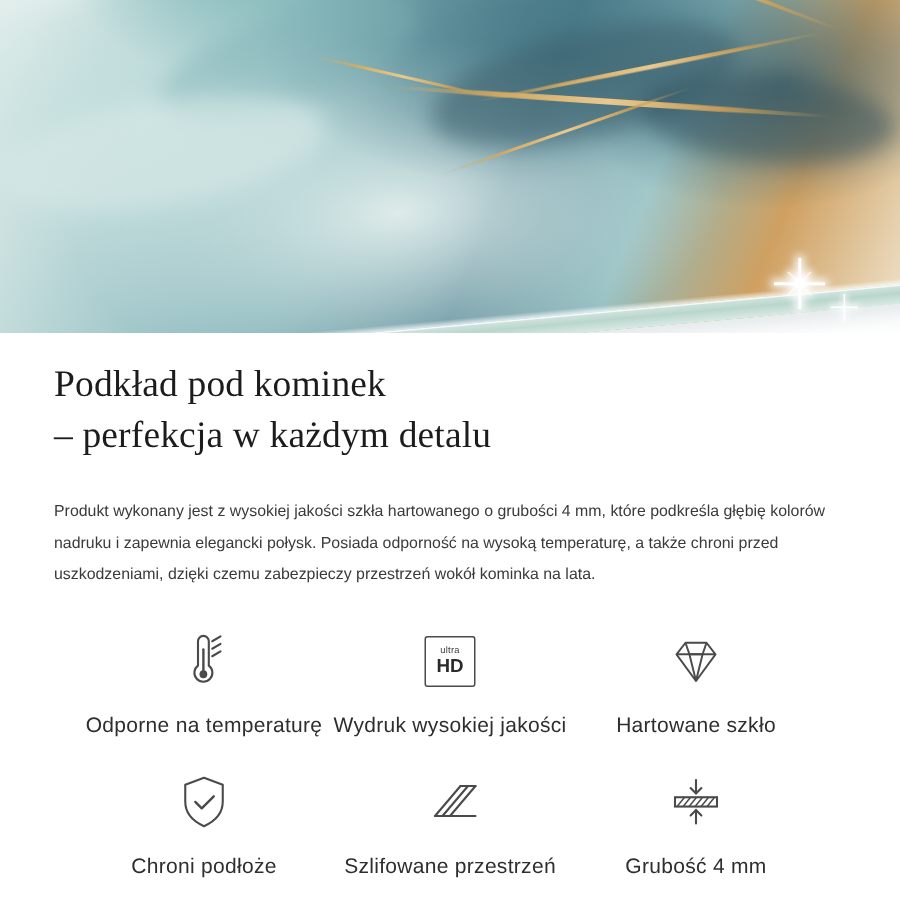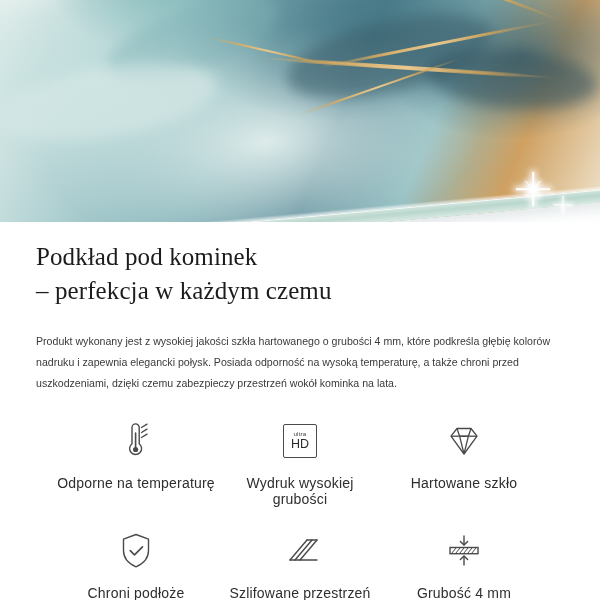--- a/index.html
+++ b/index.html
@@ -210,21 +210,21 @@
     line-height: 1;
   }
   .ultra-hd .u {
     font-size: 6.2px;
     letter-spacing: 0.2px;
     color: #3a3a3a;
     margin-bottom: 1px;
   }
   .ultra-hd .hd {
     font-size: 12.5px;
-    font-weight: normal;
+    font-weight: bold;
     color: #2a2a2a;
   }
 </style>
 </head>
 <body>
 
 <div class="page">
 
   <div class="hero">
     <div class="glass-panel">
@@ -248,21 +248,21 @@
       <div class="sparkle-d"></div>
       <div class="sparkle-d2"></div>
       <div class="sparkle-core"></div>
     </div>
     <div class="sparkle2"></div>
   </div>
 
   <div class="content">
     <h1 class="headline">
       <span>Podkład pod kominek</span><br>
-      <span>– perfekcja w każdym czemu</span>
+      <span>– perfekcja w każdym detalu</span>
     </h1>
 
     <p class="paragraph">Produkt wykonany jest z wysokiej jakości szkła hartowanego o grubości 4 mm, które podkreśla głębię kolorów nadruku i zapewnia elegancki połysk. Posiada odporność na wysoką temperaturę, a także chroni przed uszkodzeniami, dzięki czemu zabezpieczy przestrzeń wokół kominka na lata.</p>
 
     <div class="features">
 
       <div class="feature">
         <div class="feature-icon">
           <svg width="34" height="40" viewBox="0 0 34 40" fill="none" stroke="#4a4a4a" stroke-width="1.4" stroke-linecap="round">
             <path d="M13 6.5a3.6 3.6 0 0 1 7.2 0v16.2a6 6 0 1 1-7.2 0z"></path>
@@ -276,21 +276,21 @@
         <div class="feature-label">Odporne na temperaturę</div>
       </div>
 
       <div class="feature">
         <div class="feature-icon">
           <div class="ultra-hd">
             <div class="u">ultra</div>
             <div class="hd">HD</div>
           </div>
         </div>
-        <div class="feature-label">Wydruk wysokiej grubości</div>
+        <div class="feature-label">Wydruk wysokiej jakości</div>
       </div>
 
       <div class="feature">
         <div class="feature-icon">
           <svg width="38" height="36" viewBox="0 0 38 36" fill="none" stroke="#4a4a4a" stroke-width="1.3" stroke-linejoin="round">
             <path d="M6 13.2 12 5.5h14l6 7.7L19 31z"></path>
             <path d="M6 13.2h26"></path>
             <path d="M12 5.5l2.6 7.7L19 31"></path>
             <path d="M26 5.5l-2.6 7.7L19 31"></path>
             <path d="M14.6 13.2h8.8"></path>

